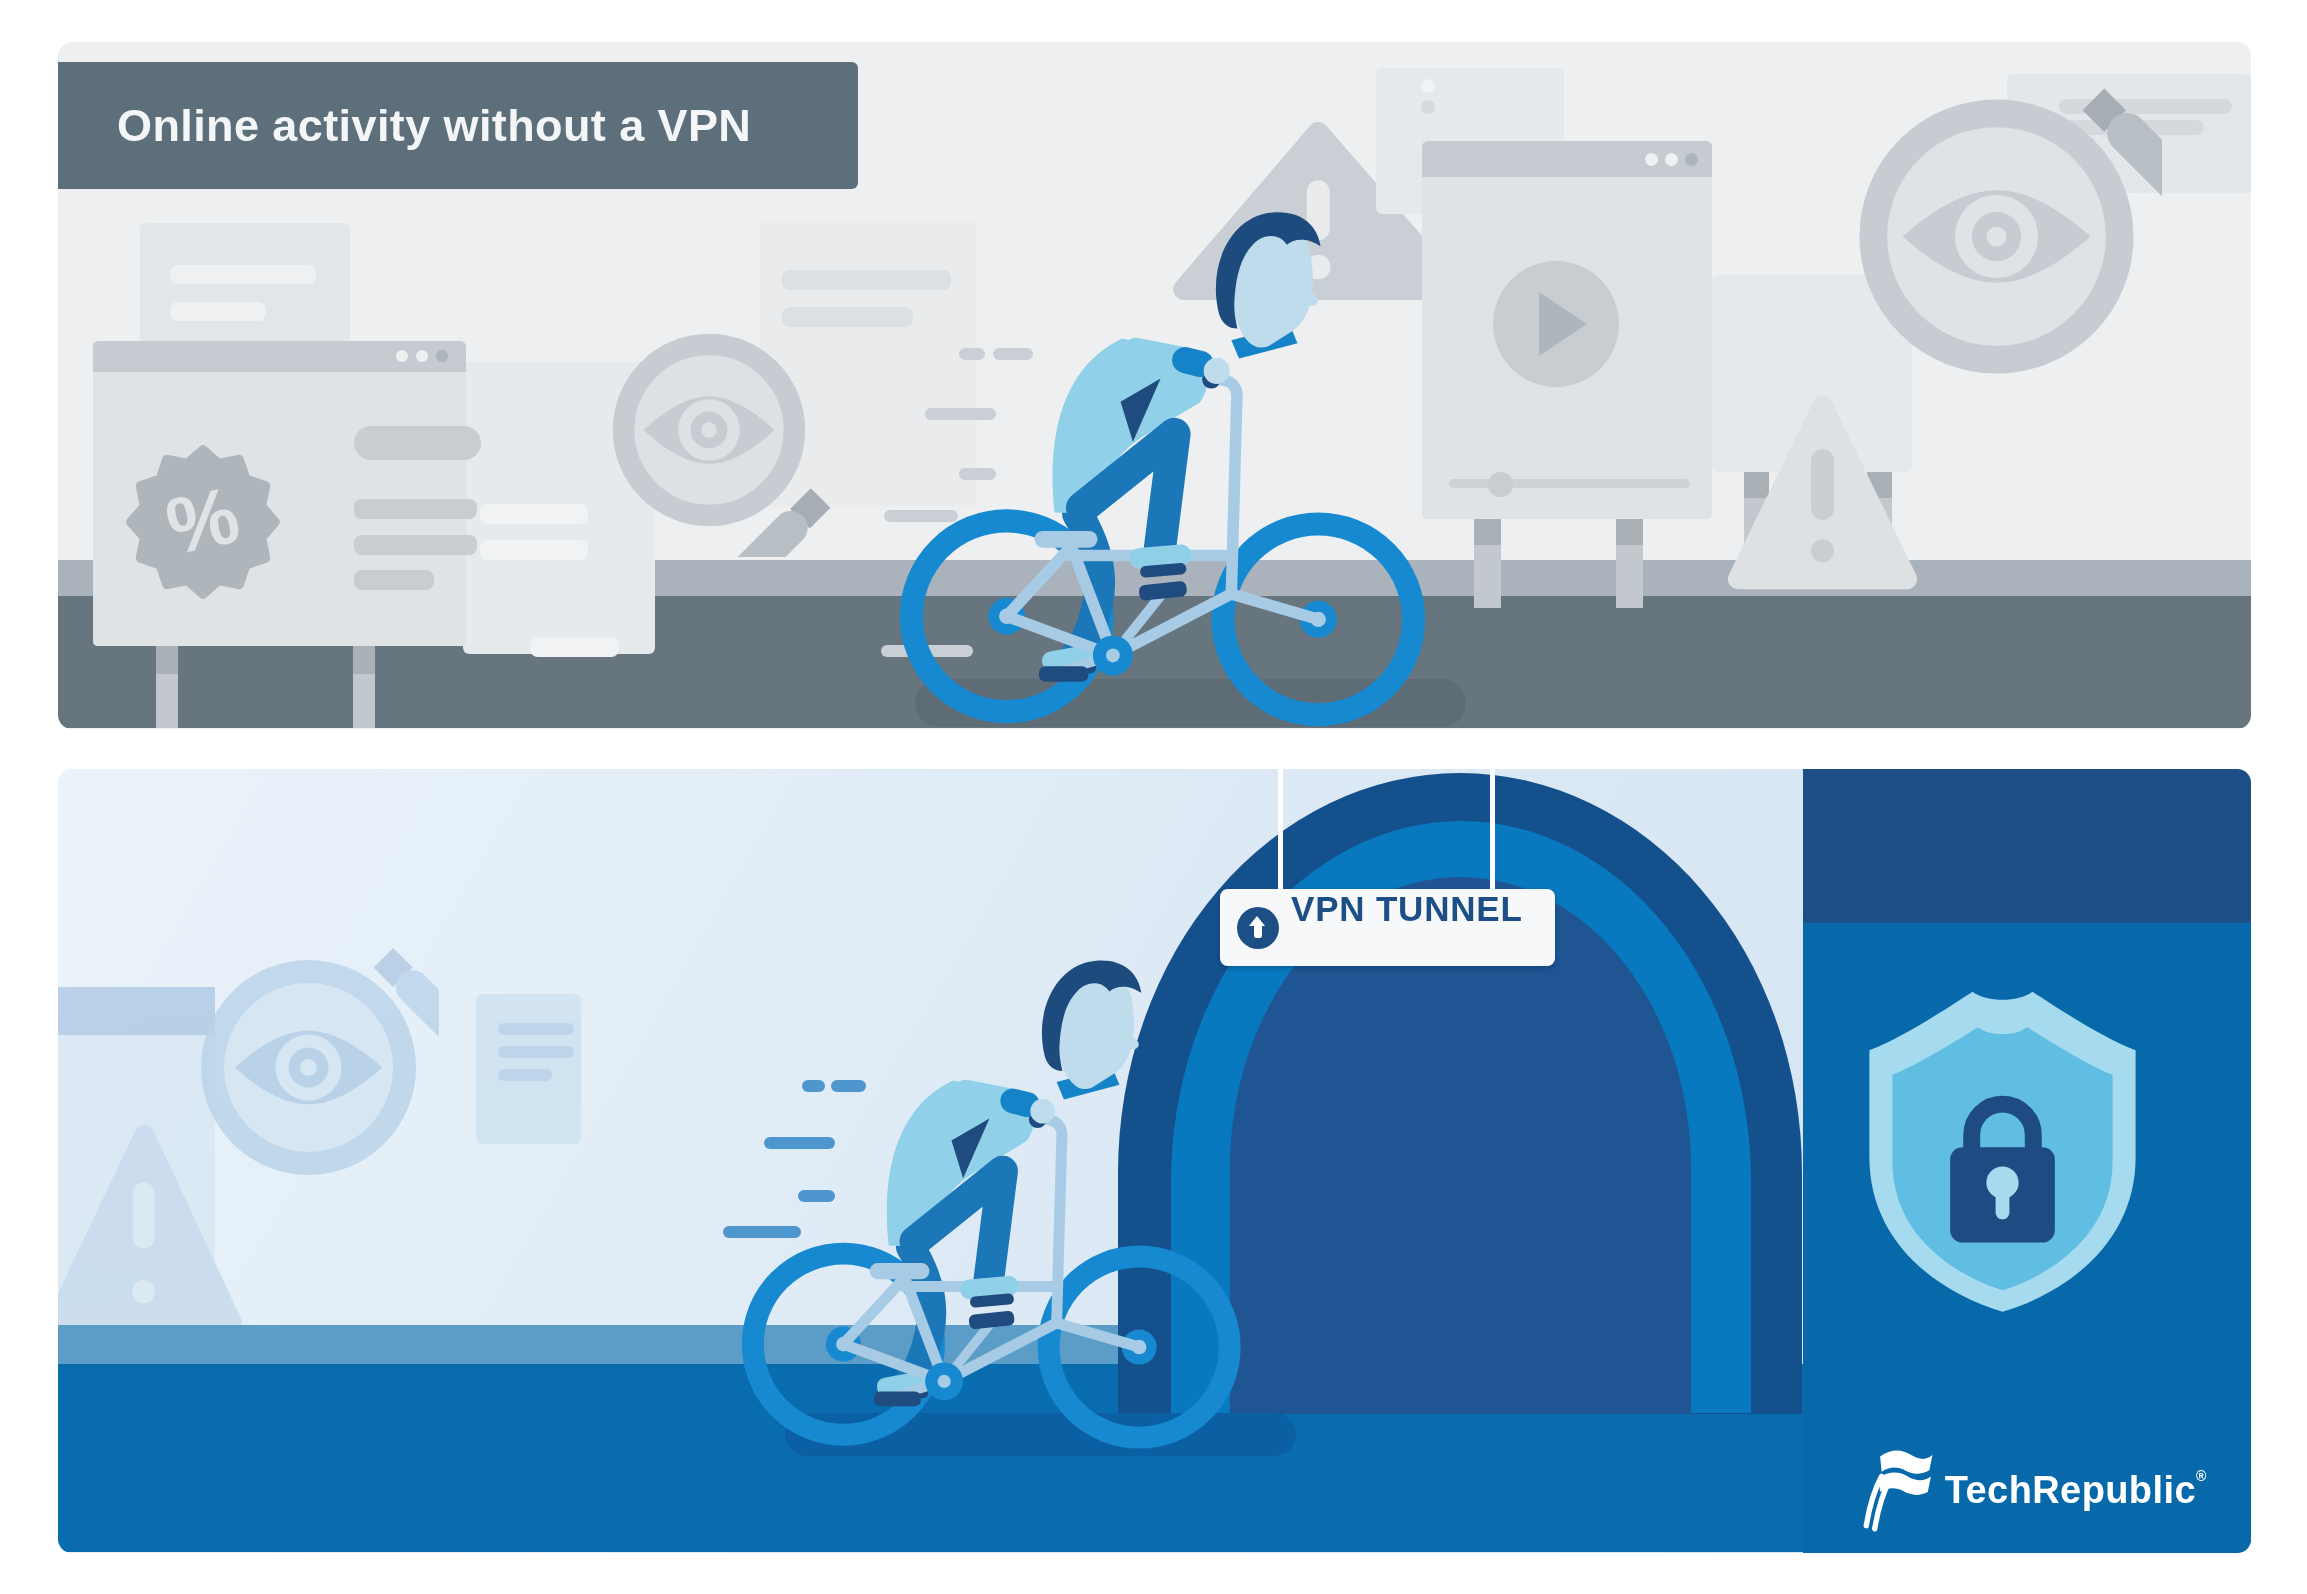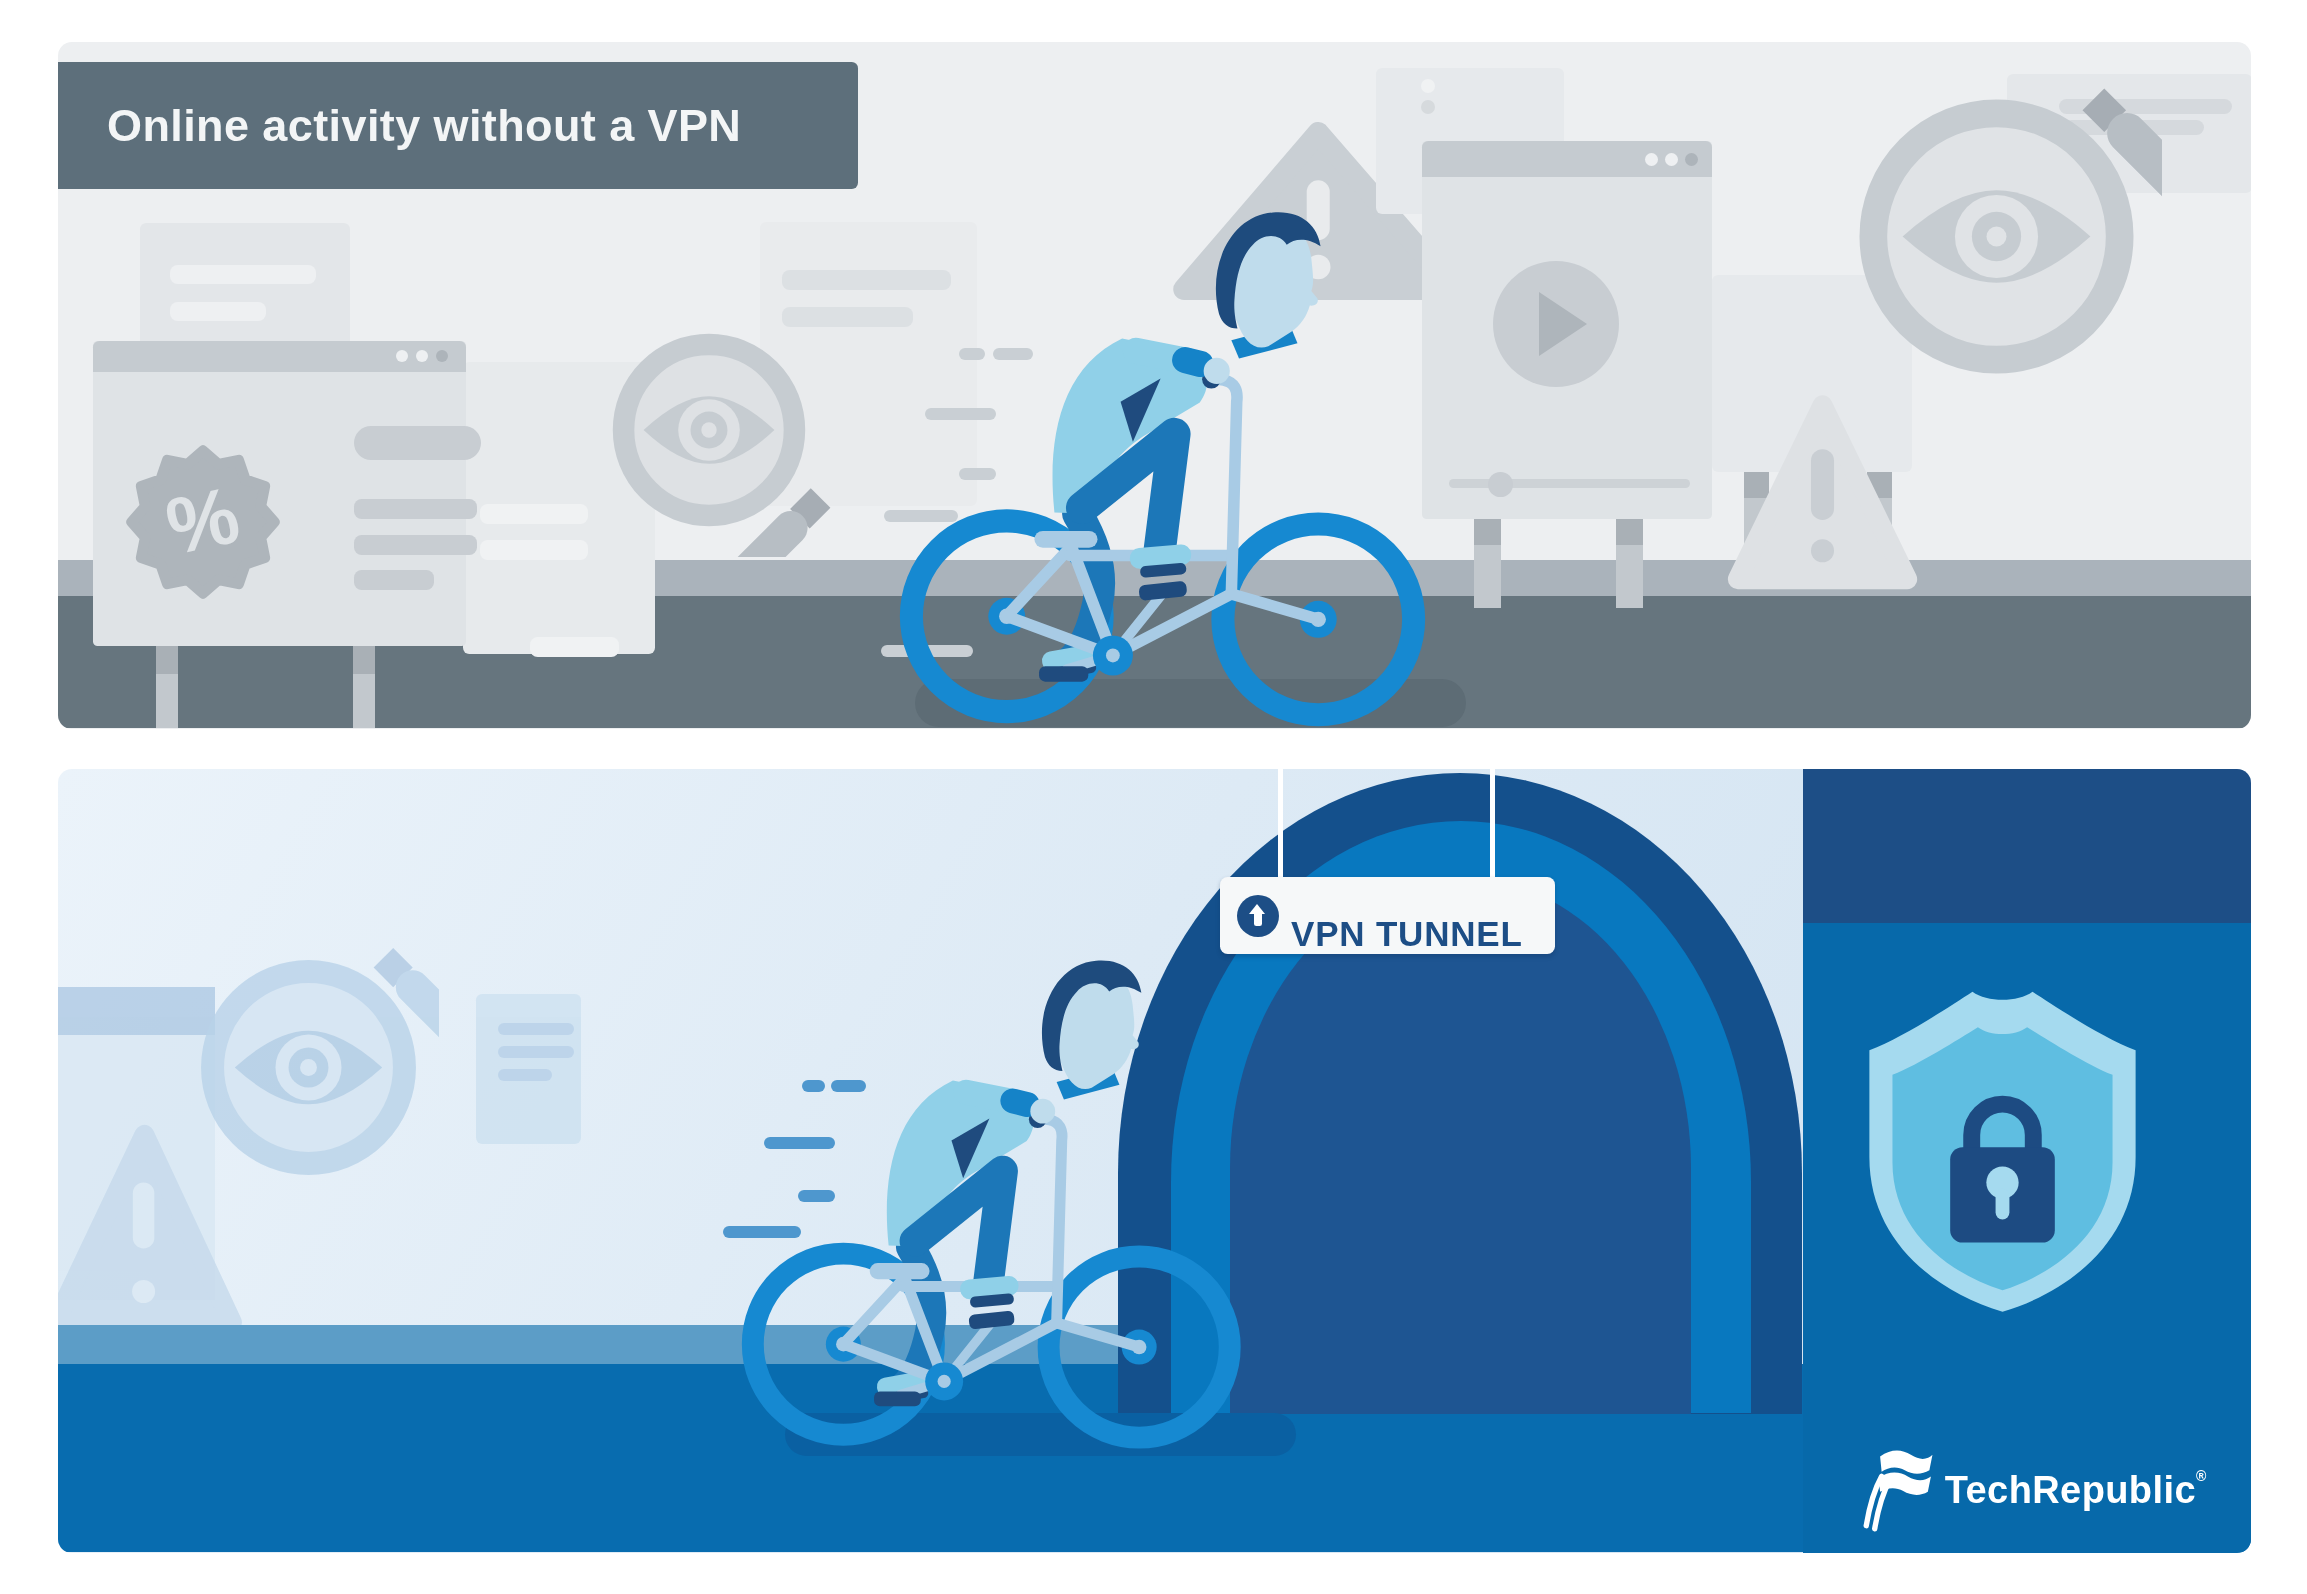--- a/index.html
+++ b/index.html
@@ -208,21 +208,21 @@
     <div class="speed" style="left:826px;top:468px;width:74px;background:#C9CFD4;"></div>
     <div class="speed" style="left:823px;top:603px;width:92px;background:#C9CFD4;"></div>
 
     <div class="abs" style="left:857px;top:637px;width:551px;height:48px;border-radius:24px;background:#5D6C75;"></div>
 
     <svg class="abs" style="left:818px;top:158px;" width="623" height="531" viewBox="0 0 810 690">
         <use href="#cyclist"></use>
       </svg>
 
     <header class="banner" style="top:20px;width:800px;height:127px;background:#5D6F7B;">
-      <h1 class="banner-text" style="margin:6px;">Online activity without a VPN</h1>
+      <h1 class="banner-text" style="margin:16px;">Online activity without a VPN</h1>
     </header>
   </section>
 
   <section id="panel-bottom" class="panel">
 
     <div style="opacity:.75;">
       <div class="win" style="left:0;top:218px;width:157px;height:48px;background:#A9C6E1;border-radius:0;"></div>
       <div class="win" style="left:0;top:266px;width:157px;height:265px;background:#D8E7F3;border-radius:0;"></div>
     </div>
 
@@ -270,21 +270,21 @@
     <div class="speed" style="left:744px;top:311px;width:23px;background:#4E97CE;"></div>
     <div class="speed" style="left:773px;top:311px;width:35px;background:#4E97CE;"></div>
     <div class="speed" style="left:706px;top:368px;width:71px;background:#4E97CE;"></div>
     <div class="speed" style="left:740px;top:421px;width:37px;background:#4E97CE;"></div>
     <div class="speed" style="left:665px;top:457px;width:78px;background:#4E97CE;"></div>
 
     <svg class="abs" style="left:661px;top:180px;" width="592" height="504" viewBox="0 0 770 656">
         <use href="#cyclist"></use>
       </svg>
 
-    <div class="abs" style="left:1162px;top:108px;width:335px;height:77px;background:#F6F8F9;border-radius:7.7px;display:flex;align-items:flex-end;box-shadow:0 2.3px 4.6px rgba(10,40,80,.25);">
+    <div class="abs" style="left:1162px;top:120px;width:335px;height:77px;background:#F6F8F9;border-radius:7.7px;display:flex;align-items:flex-start;box-shadow:0 2.3px 4.6px rgba(10,40,80,.25);">
       <span class="abs" style="left:17px;top:17.7px;width:42px;height:42px;border-radius:50%;background:#1D4E86;">
         <span class="abs" style="left:12.3px;top:9.2px;width:0;height:0;border-left:8.5px solid transparent;border-right:8.5px solid transparent;border-bottom:10px solid #ffffff;"></span>
         <span class="abs" style="left:17px;top:17.7px;width:7.7px;height:14px;background:#ffffff;border-radius:0 0 2.3px 2.3px;"></span>
       </span>
       <span class="sign-text" style="margin-left:71px;">VPN TUNNEL</span>
     </div>
 
     <svg class="abs" style="left:1806px;top:215px;" width="277" height="331" viewBox="0 0 360 430">
       <path d="M7,86 C50,70 110,30 141,10 C160,24 200,24 219,10 C250,30 310,70 353,86 L353,225 C353,330 272,398 180,426 C88,398 7,330 7,225 Z" fill="#A5DAEF"></path>
       <path d="M37,118 C72,104 122,72 148,56 C164,68 196,68 212,56 C238,72 288,104 323,118 L323,232 C323,318 255,374 180,398 C105,374 37,318 37,232 Z" fill="#5FBEE1"></path>

